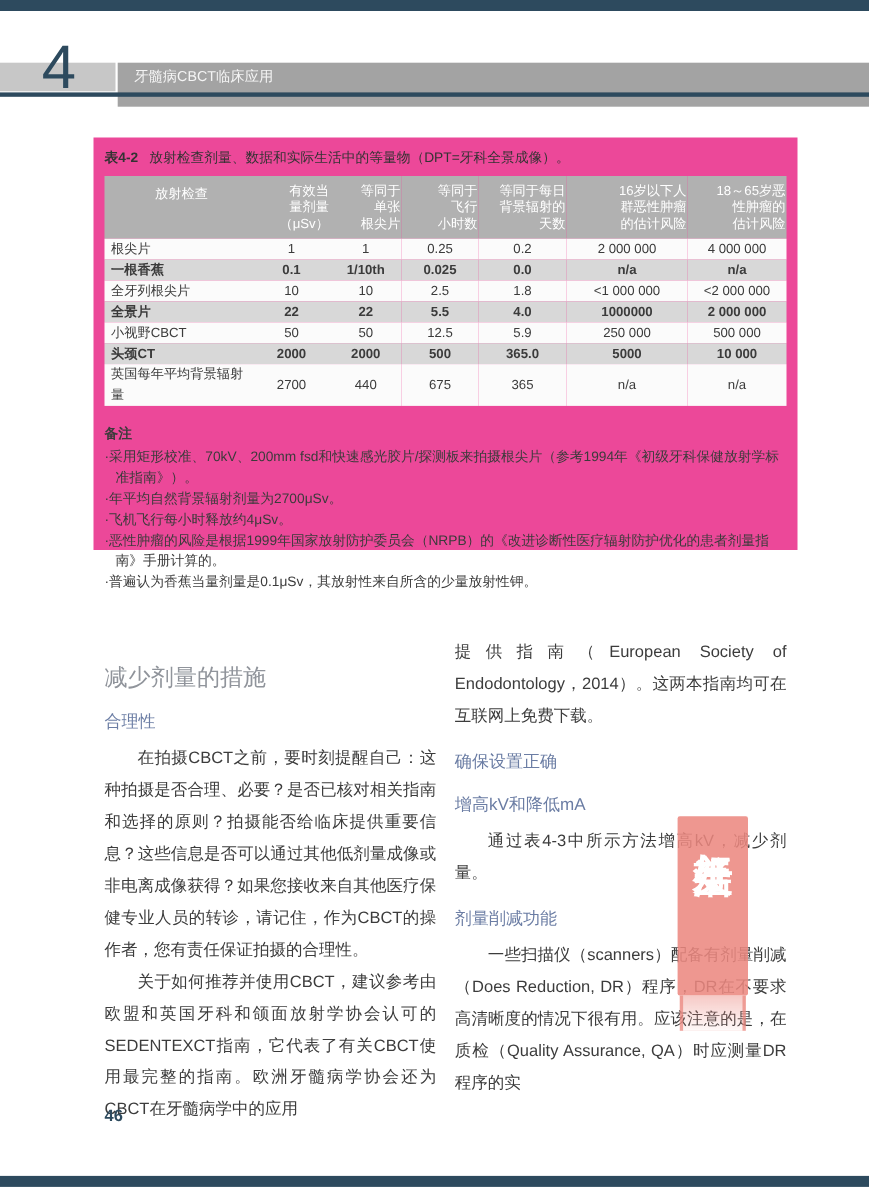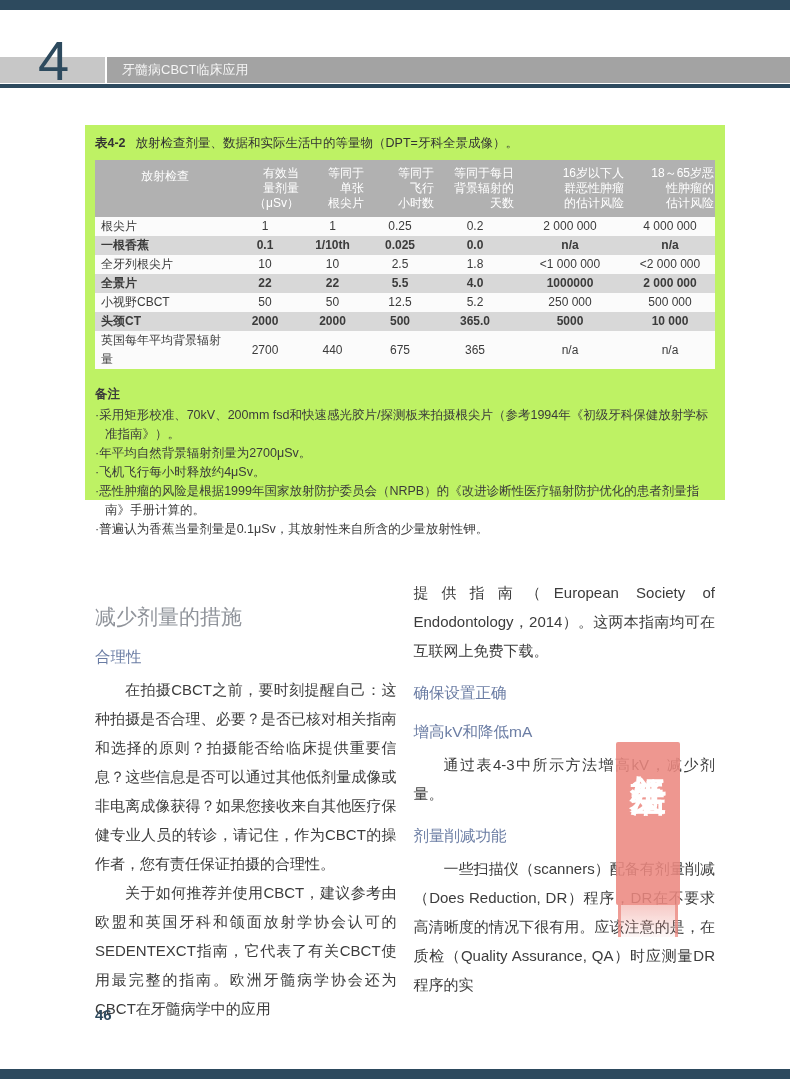--- a/index.html
+++ b/index.html
@@ -7,27 +7,27 @@
   .page { position:relative; width:790px; height:1079px; background:#ffffff; overflow:hidden; }
 
   
   .edge-band { position:absolute; left:0; width:790px; height:10px; background:#2d4a5e; }
   .edge-band.top { top:0; }
   .edge-band.bottom { top:1069px; }
 
   
   .chapter-num { position:absolute; left:38px; top:34px; font-size:56px; line-height:54px; color:#2d4a5e; font-weight:400; letter-spacing:-2px; }
   .stub-band { position:absolute; left:0; top:57px; width:105px; height:26px; background:#c7c7c7; }
-  .title-band { position:absolute; left:107px; top:57px; width:683px; height:26px; background:#a3a3a3; }
+  .title-band { position:absolute; left:107px; top:57px; width:683px; height:40px; background:#a3a3a3; }
   .title-band span { display:block; padding-left:15px; line-height:26px; font-size:13px; color:#f4f4f4; }
   .chapter-num { z-index:2; }
   .header-rule { position:absolute; left:0; top:84px; width:790px; height:4px; background:#2d4a5e; }
 
   
-  .table-panel { position:absolute; left:85px; top:125px; width:640px; height:375px; background:#bef264; box-sizing:border-box; padding:8px 10px 0 10px; }
+  .table-panel { position:absolute; left:85px; top:125px; width:640px; height:375px; background:#ec4899; box-sizing:border-box; padding:8px 10px 0 10px; }
   .table-caption { font-size:12.5px; color:#333; margin:2px 0 8px 0; line-height:17px; }
   .table-caption .cap-label { font-weight:bold; margin-right:10px; }
   table.dose { border-collapse:collapse; width:620px; table-layout:fixed; font-size:12px; }
   table.dose th { background:#b1b1b1; color:#ffffff; font-weight:normal; white-space:pre-line; vertical-align:middle; text-align:right; padding:6px 1px; line-height:15px; }
   table.dose th.first { text-align:center; padding-left:6px; vertical-align:top; padding-top:9px; }
   table.dose td { height:19px; padding:0 1px; text-align:center; color:#3b3b3b; line-height:19px; }
   table.dose td.first { text-align:left; padding-left:6px; }
   table.dose tr.stripe td { background:#d8d8d8;font-weight:bold; }
   table.dose tr.plain td { background:#fbfbfb; }
   .c1{width:135px}.c2{width:70px}.c3{width:65px}.c4{width:70px}.c5{width:80px}.c6{width:110px}.c7{width:90px}
@@ -146,21 +146,21 @@
             <td>5.5</td>
             <td>4.0</td>
             <td>1000000</td>
             <td>2 000 000</td>
         </tr>
         <tr class="plain">
           <td class="first">小视野CBCT</td>
             <td>50</td>
             <td>50</td>
             <td>12.5</td>
-            <td>5.2</td>
+            <td>5.9</td>
             <td>250 000</td>
             <td>500 000</td>
         </tr>
         <tr class="stripe">
           <td class="first">头颈CT</td>
             <td>2000</td>
             <td>2000</td>
             <td>500</td>
             <td>365.0</td>
             <td>5000</td>

